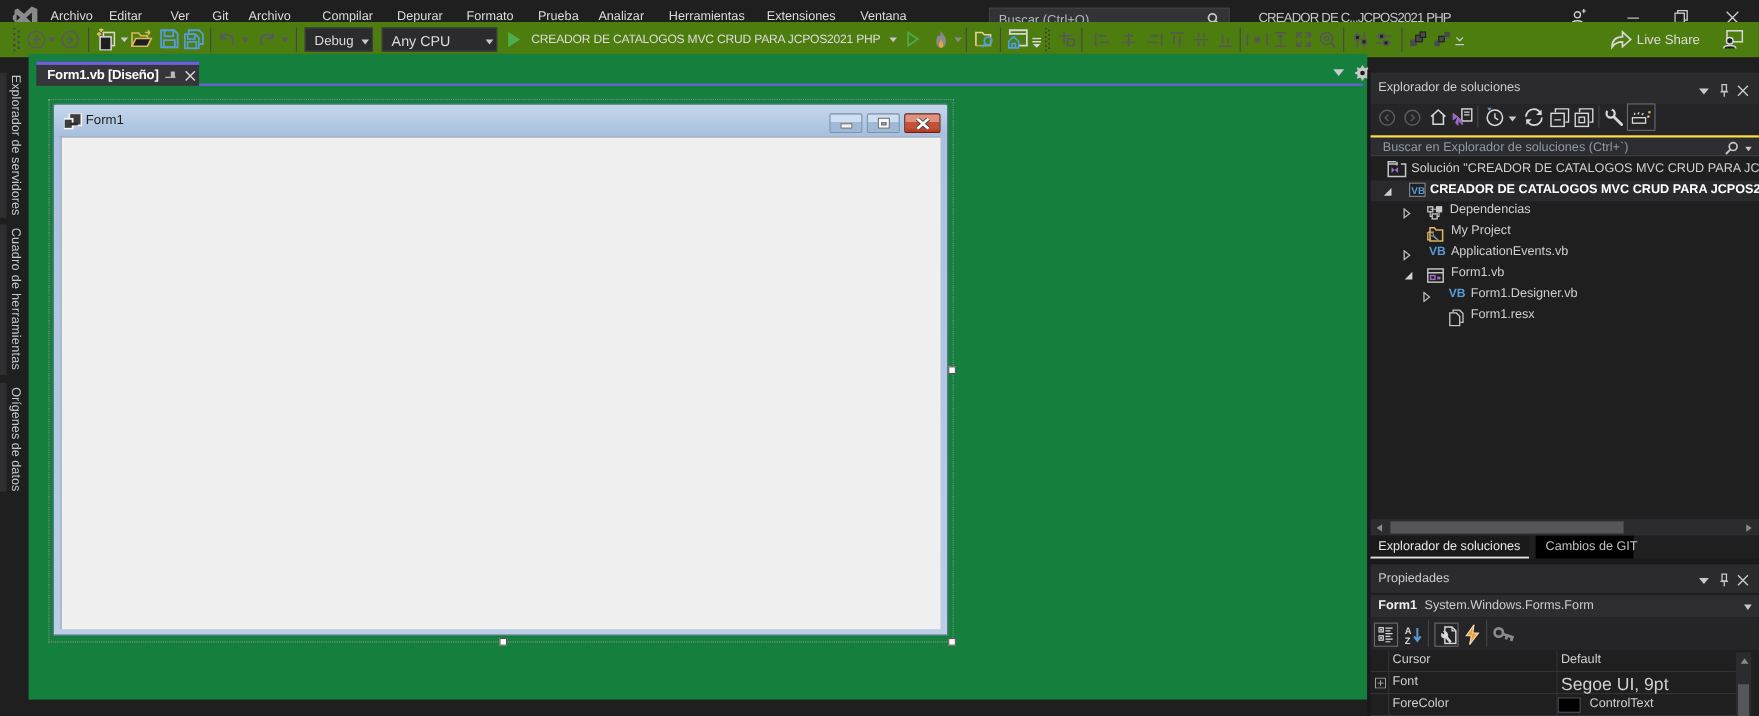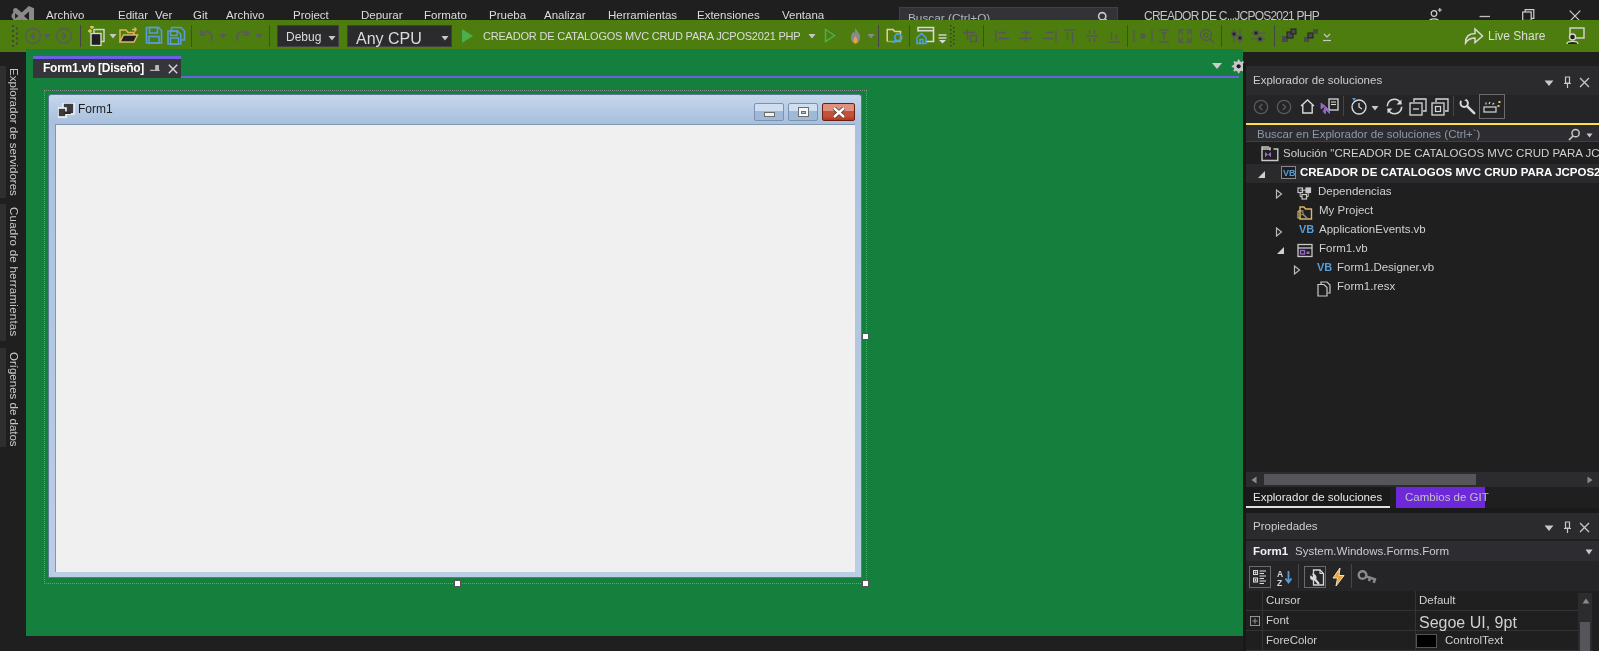--- a/index.html
+++ b/index.html
@@ -13,25 +13,25 @@
 </head>
 <body>
 <div id="root">
 
   <div class="abs" id="titlebar" style="left:0;top:0;width:1495px;height:32px;background:#1f1f1f;">
 
     <svg class="abs" style="left:11px;top:4px;" width="24" height="24" viewBox="0 0 24 24">
       <path d="M23 4.2 L23 19.8 L17.8 22 L10.8 15.6 L5 20.2 L2.2 18.9 L2.2 15 L0.6 13.5 L0.6 10.5 L2.2 9 L2.2 5.1 L5 3.8 L10.8 8.4 L17.8 2 Z M4.1 9.2 L4.1 14.8 L7.4 12 Z M12.9 12 L18 16.6 L18 7.4 Z" fill="#8a8a8a" fill-rule="evenodd"></path>
     </svg>
     <span class="menutxt" style="left:46px;">Archivo</span>
-    <span class="menutxt" style="left:118px;text-align:right;">Editar</span>
+    <span class="menutxt" style="left:99px;text-align:right;">Editar</span>
     <span class="menutxt" style="left:155px;">Ver</span>
     <span class="menutxt" style="left:193px;">Git</span>
     <span class="menutxt" style="left:226px;">Archivo</span>
-    <span class="menutxt" style="left:293px;">Project</span>
+    <span class="menutxt" style="left:293px;">Compilar</span>
     <span class="menutxt" style="left:361px;">Depurar</span>
     <span class="menutxt" style="left:424px;">Formato</span>
     <span class="menutxt" style="left:489px;">Prueba</span>
     <span class="menutxt" style="left:544px;">Analizar</span>
     <span class="menutxt" style="left:608px;">Herramientas</span>
     <span class="menutxt" style="left:697px;">Extensiones</span>
     <span class="menutxt" style="left:782px;">Ventana</span>
     <span class="menutxt" style="left:887px;margin-top:15px;">Ayuda</span>
 
     <div class="abs" style="left:899px;top:7px;width:219px;height:19px;background:#333337;border:1px solid #3f3f46;">
@@ -137,21 +137,21 @@
       </svg>
     <div class="abs" style="left:269px;top:5px;width:1px;height:22px;background:#46464a;"></div>
 
     <div class="abs" style="left:277px;top:5px;width:62px;height:22px;background:#2b2b2e;border:1px solid #3f3f46;">
       <span class="abs" style="left:8px;top:4px;font-size:12px;color:#dcdcdc;">Debug</span>
       <svg class="abs" style="left:50px;top:9px;" width="8" height="6" viewBox="0 0 8 6">
           <path d="M0.5 1 L7.5 1 L4 5.5 Z" fill="#c8c8c8"></path>
         </svg>
     </div>
     <div class="abs" style="left:347px;top:5px;width:105px;height:22px;background:#2b2b2e;border:1px solid #3f3f46;">
-      <span class="abs" style="left:8px;top:4px;font-size:16px;color:#dcdcdc;">Any CPU</span>
+      <span class="abs" style="left:8px;top:4px;font-size:13px;color:#dcdcdc;">Any CPU</span>
       <svg class="abs" style="left:93px;top:9px;" width="8" height="6" viewBox="0 0 8 6">
           <path d="M0.5 1 L7.5 1 L4 5.5 Z" fill="#c8c8c8"></path>
         </svg>
     </div>
 
     <svg class="abs" style="left:461px;top:8px;" width="13" height="16" viewBox="0 0 13 16">
         <path d="M1 1 L12 8 L1 15 Z" fill="#4cae4c"></path>
       </svg>
     <span class="abs" style="left:483px;top:10px;font-size:11px;letter-spacing:-0.2px;color:#dcdcdc;white-space:nowrap;">CREADOR DE CATALOGOS MVC CRUD PARA JCPOS2021 PHP</span>
     <svg class="abs" style="left:808px;top:13px;" width="8" height="6" viewBox="0 0 8 6">
@@ -551,21 +551,21 @@
       <div class="abs" style="left:18px;top:2px;width:212px;height:11px;background:#56565a;"></div>
       <svg class="abs" style="left:340px;top:4px;" width="7" height="8" viewBox="0 0 7 8">
           <path d="M1.5 0.5 L1.5 7.5 L6.5 4 Z" fill="#8a8a8e"></path>
         </svg>
     </div>
 
     <div class="abs" style="left:0;top:423px;width:353px;height:21px;background:#1f1f1f;">
       <div class="abs" style="left:0;top:0;width:144px;height:21px;background:#1a1a1a;border-bottom:2px solid #e0e0e0;">
         <span class="abs" style="left:7px;top:4px;font-size:11.5px;color:#e8e8e8;white-space:nowrap;">Explorador de soluciones</span>
       </div>
-      <div class="abs" style="left:150px;top:0;width:89px;height:21px;background:#6d28d9;">
+      <div class="abs" style="left:150px;top:0;width:89px;height:21px;background:#000000;">
         <span class="abs" style="left:9px;top:4px;font-size:11.5px;color:#c0c0c0;white-space:nowrap;">Cambios de GIT</span>
       </div>
     </div>
 
     <div class="abs" style="left:0;top:444px;width:353px;height:143px;background:#1f1f1f;border-top:5px solid #1a1a1a;">
       <div class="abs" style="left:0;top:0;width:353px;height:26px;background:#2b2b2d;"></div>
       <div class="abs" style="left:0;top:48px;width:353px;height:30px;background:#252527;"></div>
       <span class="abs" style="left:7px;top:7px;font-size:11.5px;color:#cccccc;">Propiedades</span>
       <svg class="abs" style="left:298px;top:12px;" width="10" height="7" viewBox="0 0 10 7">
           <path d="M0.5 0.5 L9.5 0.5 L5 6 Z" fill="#c8c8c8"></path>

